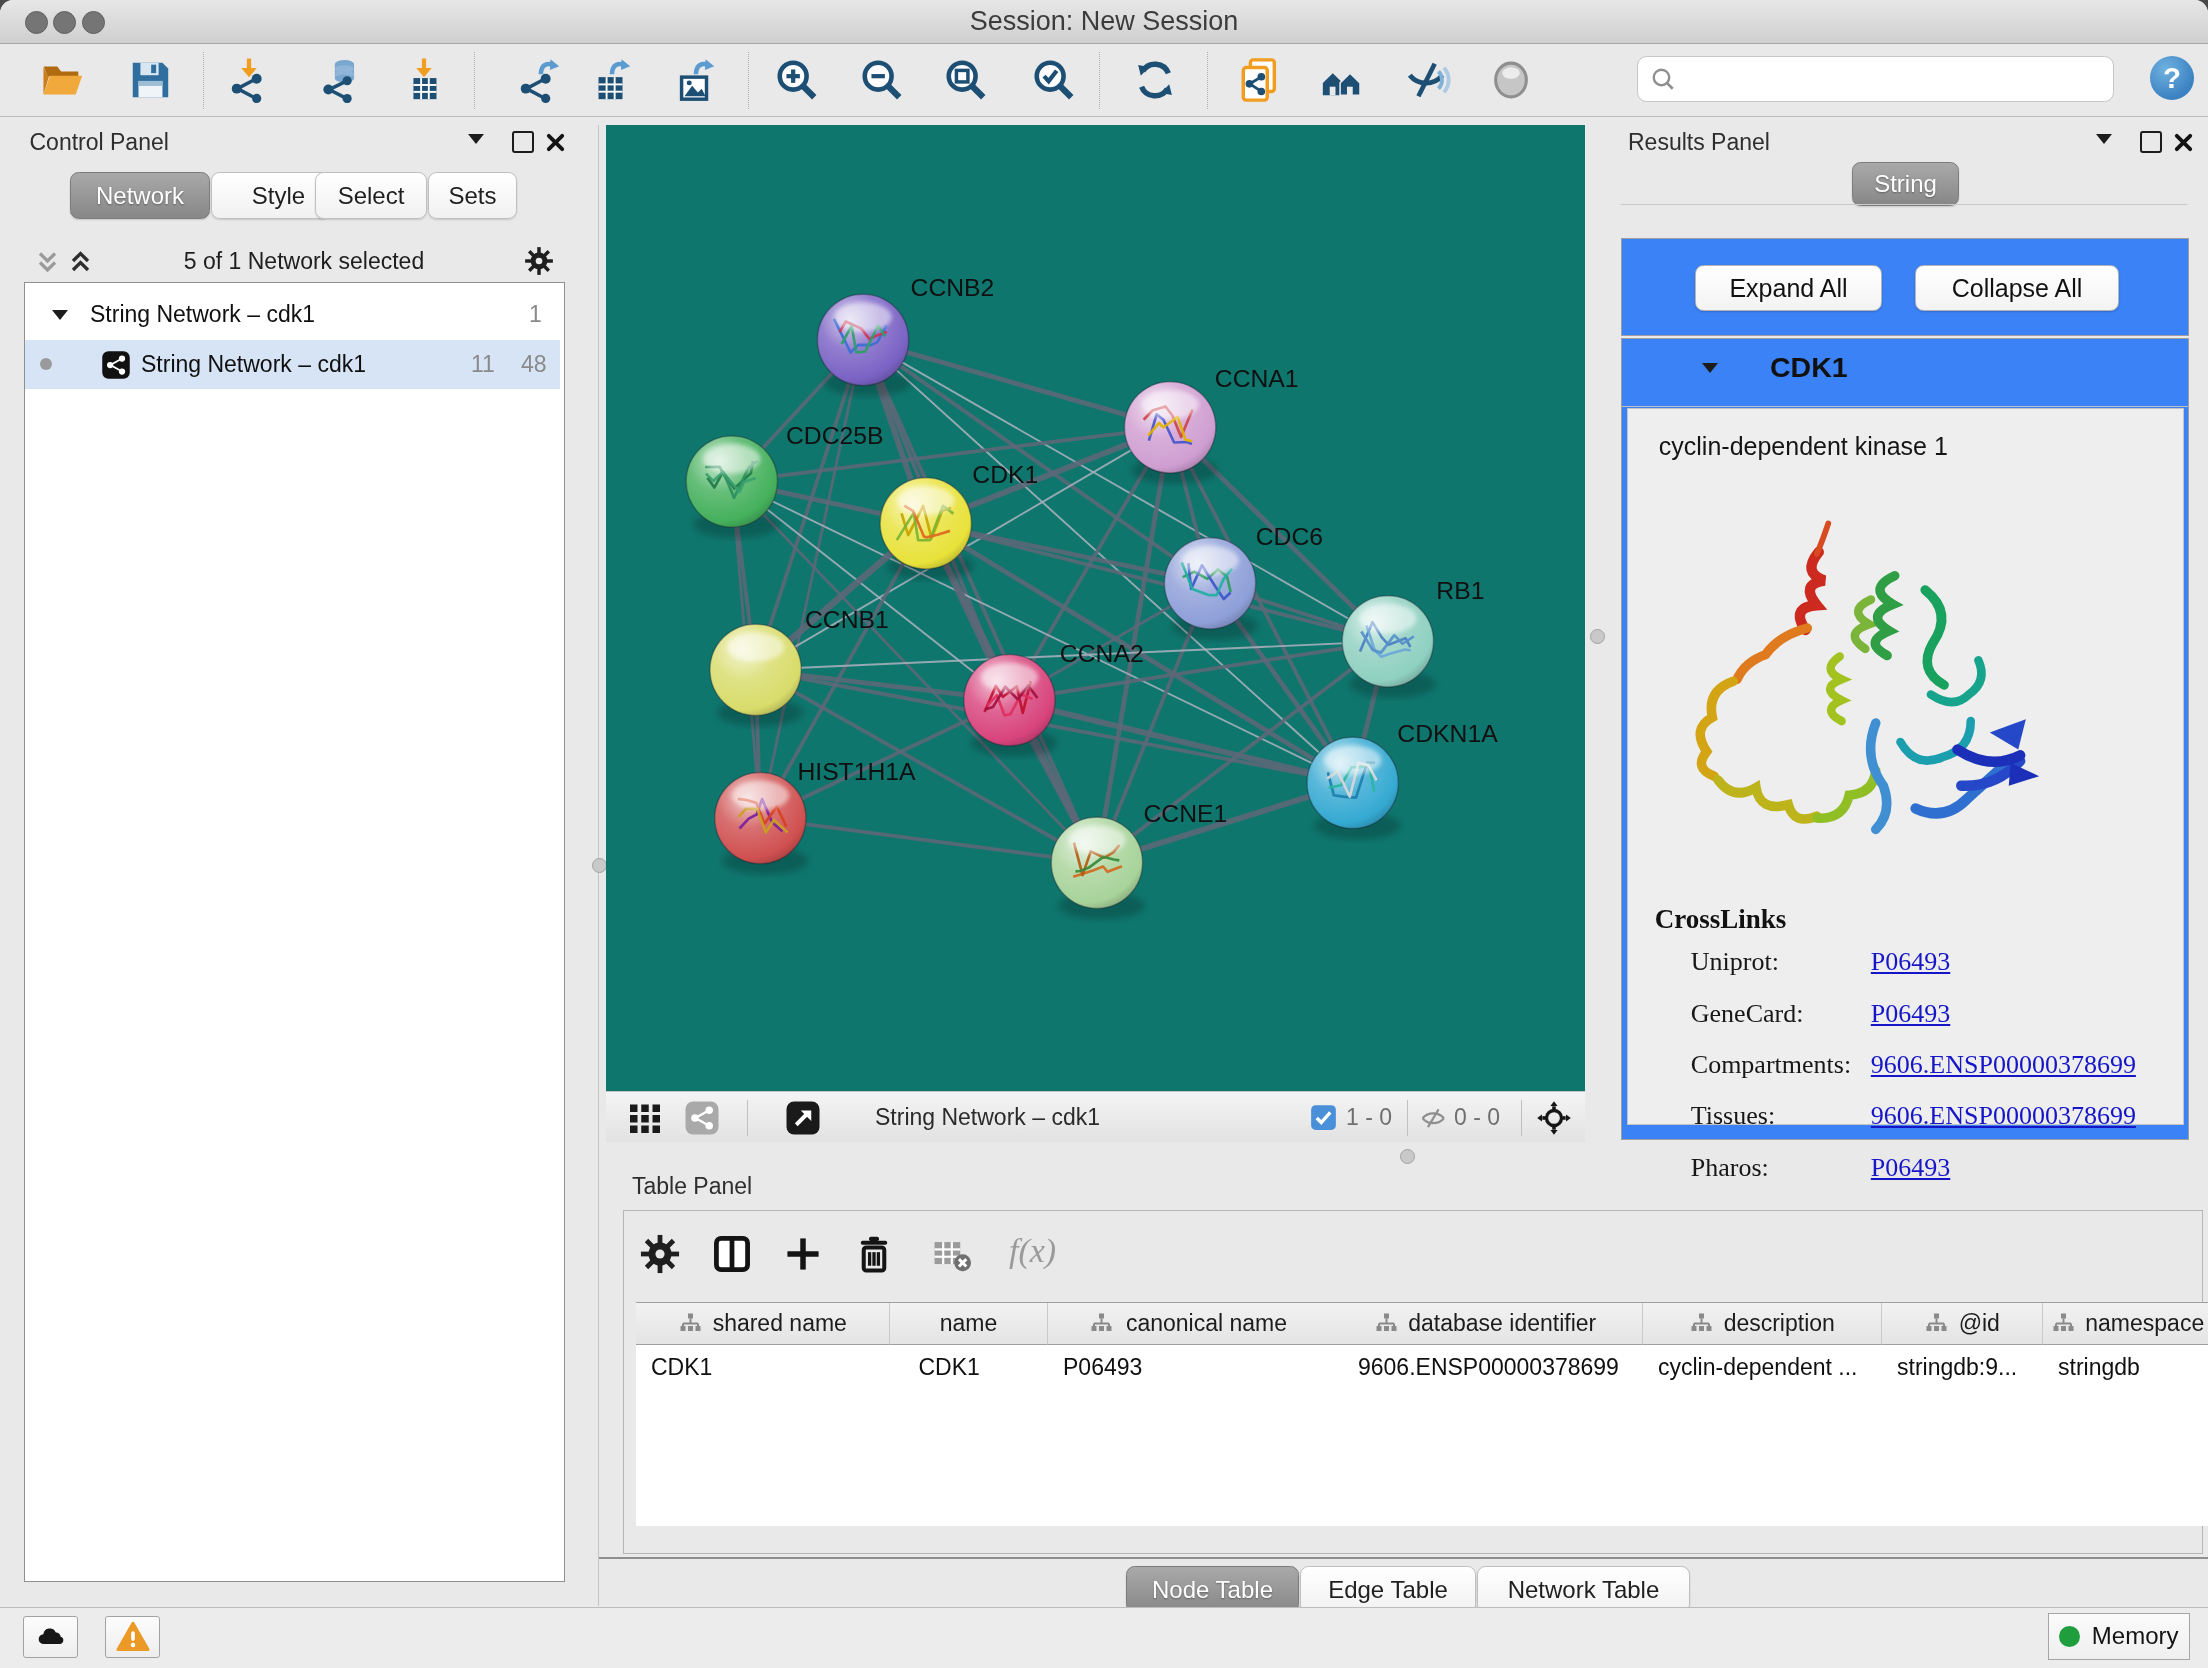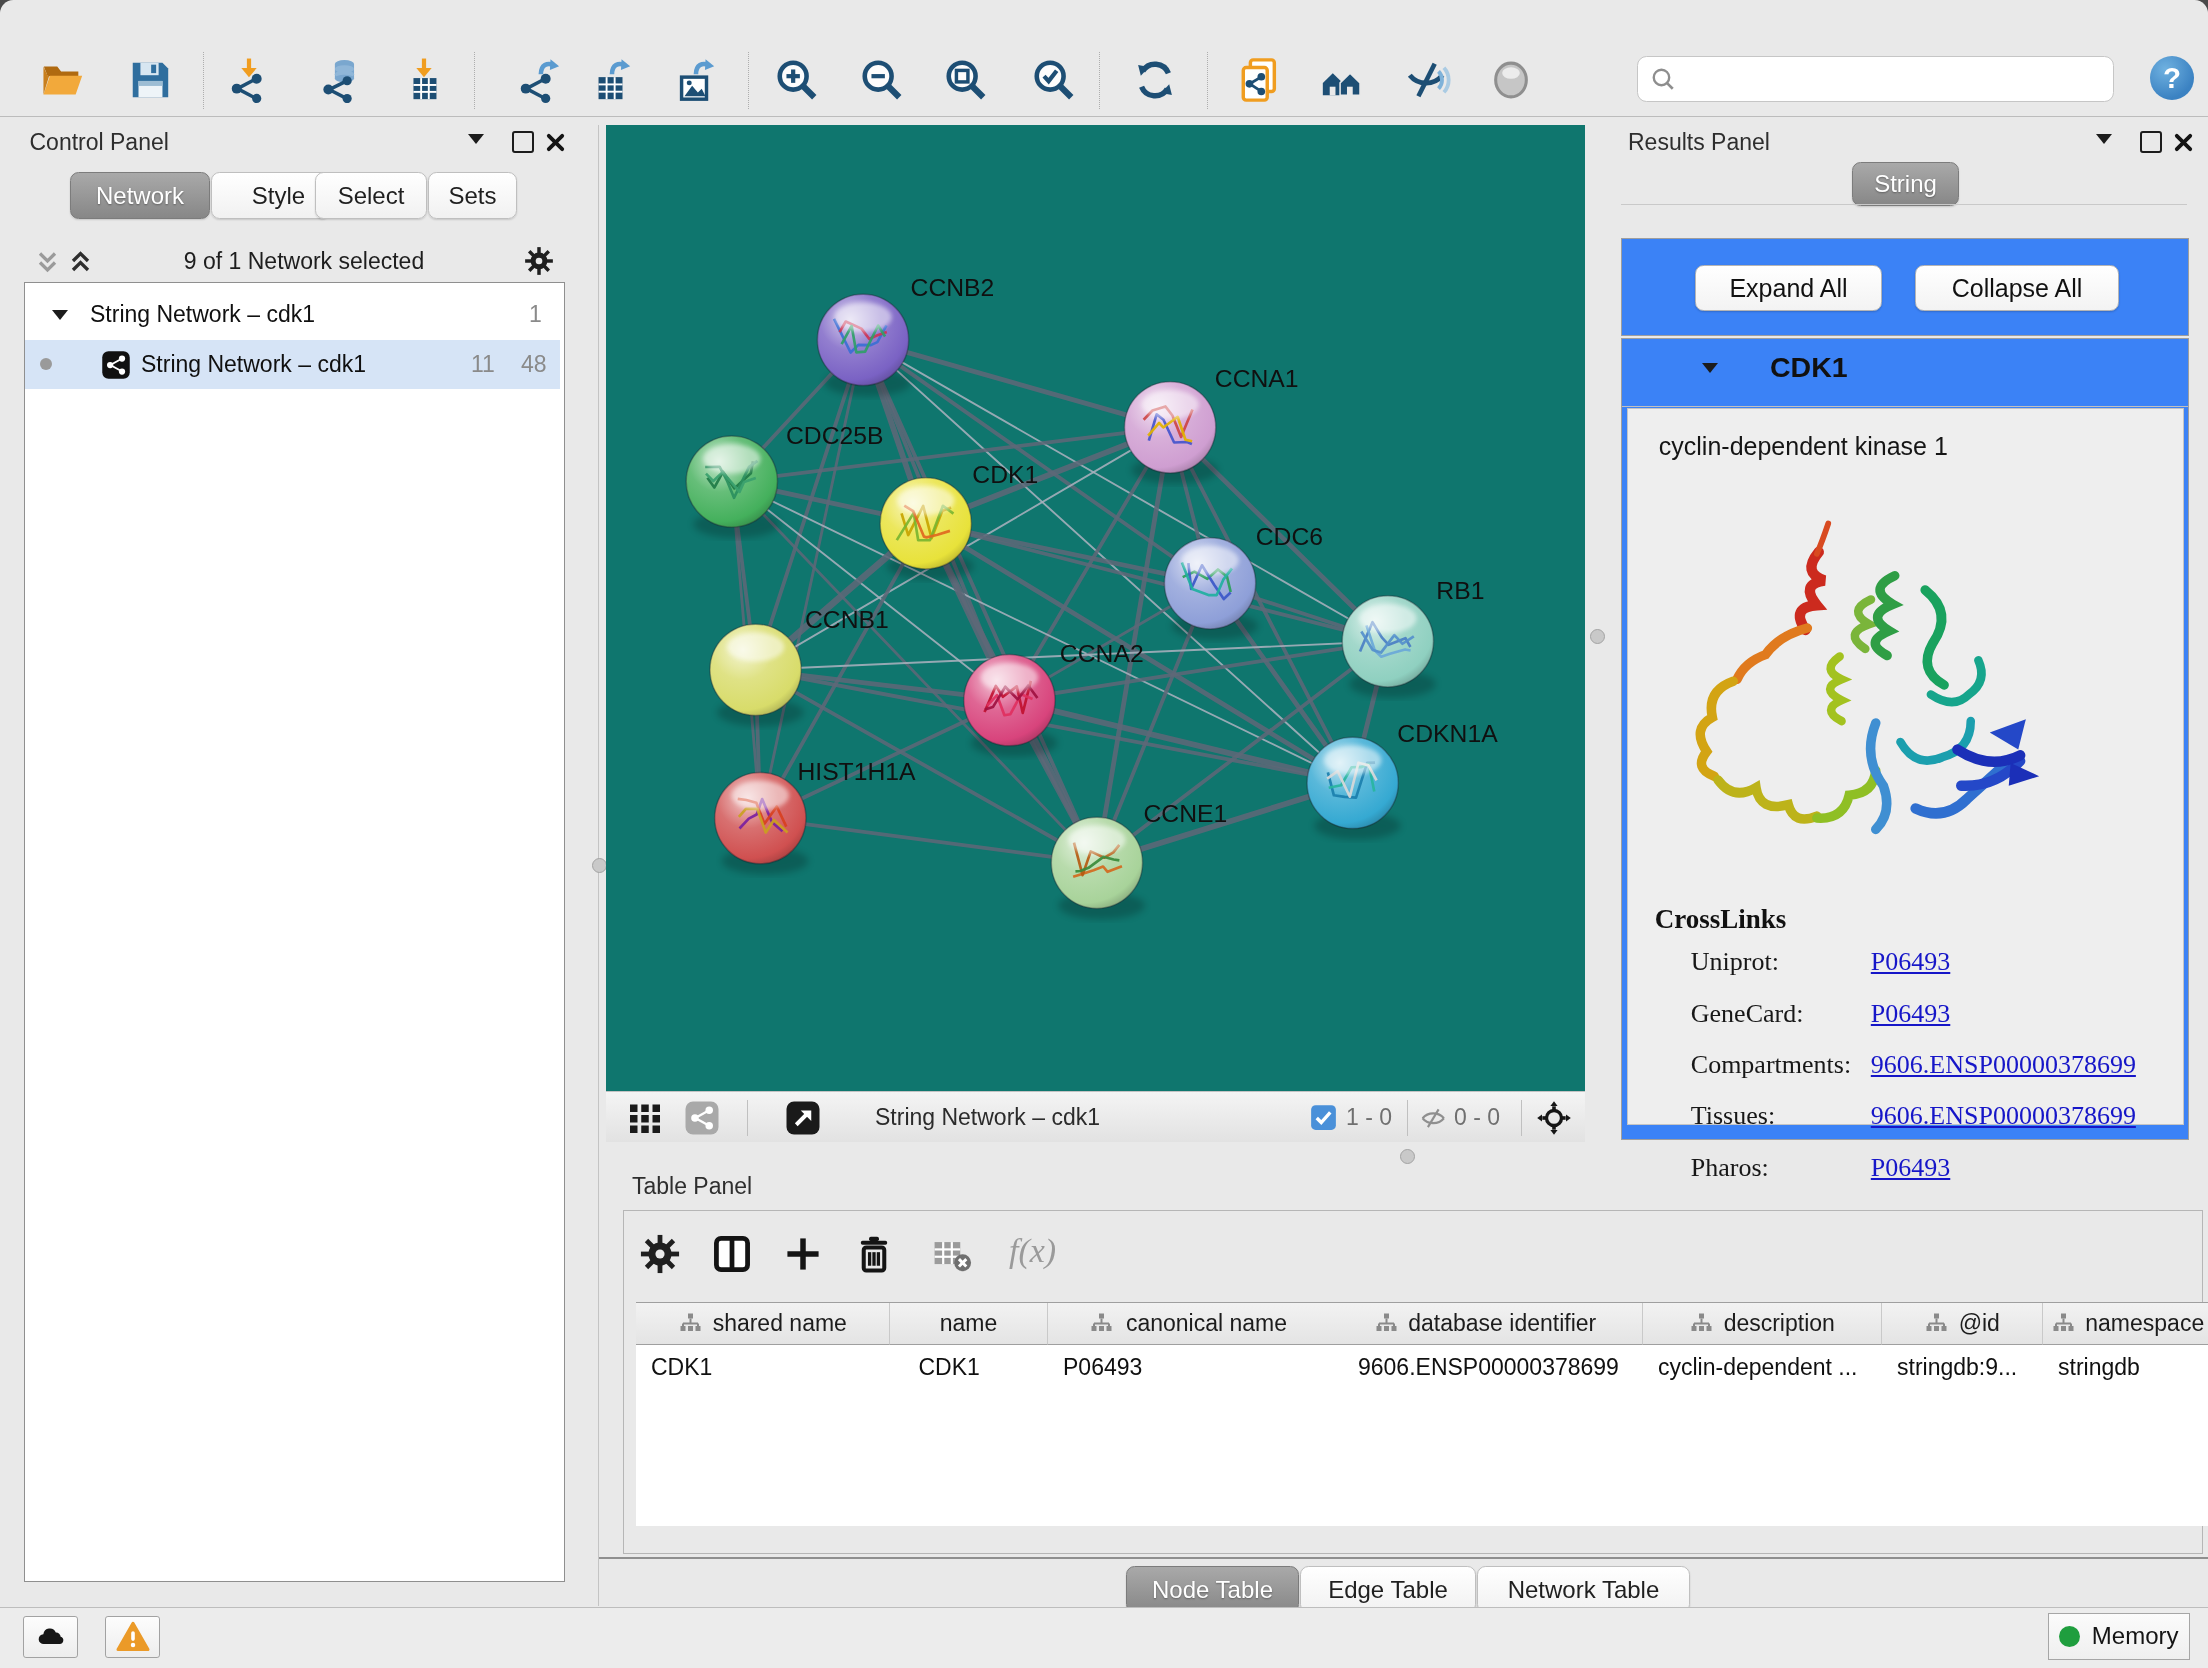--- a/index.html
+++ b/index.html
@@ -66,20 +66,26 @@
   #statusbar{left:0;top:1607px;width:2208px;height:61px;background:#ececec;border-top:1.9px solid #bdbdbd;}
   .sbbtn{position:absolute;top:7.6px;width:53px;height:40px;border:1.9px solid #a2a2a2;border-radius:2.9px;
     background:linear-gradient(#fdfdfd,#ededed);display:flex;align-items:center;justify-content:center;}
   text{font-family:"Liberation Sans",sans-serif;}
 </style>
 </head>
 <body>
 
 <div id="window">
 
+  <div class="abs" id="titlebar">
+    <div class="abs tlight" style="left:25px;"></div>
+    <div class="abs tlight" style="left:53px;"></div>
+    <div class="abs tlight" style="left:82px;"></div>
+    <div class="abs" id="win-title">Session: New Session</div>
+  </div>
 
   <div class="abs" id="toolbar">
     <span class="tbicon" style="left:40px;">
       <svg viewBox="0 0 24 24" width="46" height="46">
           <path d="M2 5h7l2 2.5h9V10H4z" fill="#b06a10"></path>
           <path d="M1.8 19.5L5.2 9.8H22l-3.4 9.7z" fill="#f2a93b"></path>
           <path d="M1.8 5v14.5l3-9.7h-.8z" fill="#c97f1d"></path>
         </svg>
     </span>
     <span class="tbicon" style="left:127px;">
@@ -275,21 +281,21 @@
         <polyline points="4,3 9,8 14,3"></polyline>
         <polyline points="4,9 9,14 14,9"></polyline>
       </g>
     </svg>
   <svg class="abs" style="left:67px;top:249px;" width="27" height="27" viewBox="0 0 18 18">
       <g fill="none" stroke="#2e2e2e" stroke-width="2.2">
         <polyline points="4,8 9,3 14,8"></polyline>
         <polyline points="4,14 9,9 14,14"></polyline>
       </g>
     </svg>
-  <div class="abs" style="left:114px;top:248px;width:380px;text-align:center;font-size:23px;color:#1e1e1e;">9 of 1 Network selected</div>
+  <div class="abs" style="left:114px;top:248px;width:380px;text-align:center;font-size:23px;color:#1e1e1e;">5 of 1 Network selected</div>
   <svg class="abs" style="left:523px;top:245px;" width="32" height="32" viewBox="0 0 24 24">
       <g fill="#1f1f1f">
         <circle cx="12" cy="12" r="6.3"></circle>
         <g>
           <rect x="10.7" y="1.6" width="2.6" height="5"></rect>
           <rect x="10.7" y="17.4" width="2.6" height="5"></rect>
           <rect x="1.6" y="10.7" width="5" height="2.6"></rect>
           <rect x="17.4" y="10.7" width="5" height="2.6"></rect>
           <rect x="10.7" y="1.6" width="2.6" height="5" transform="rotate(45 12 12)"></rect>
           <rect x="10.7" y="17.4" width="2.6" height="5" transform="rotate(45 12 12)"></rect>

